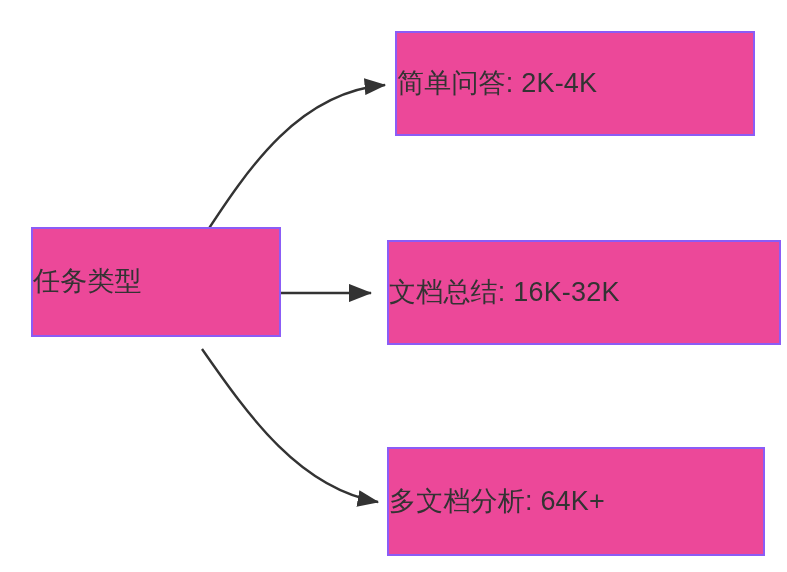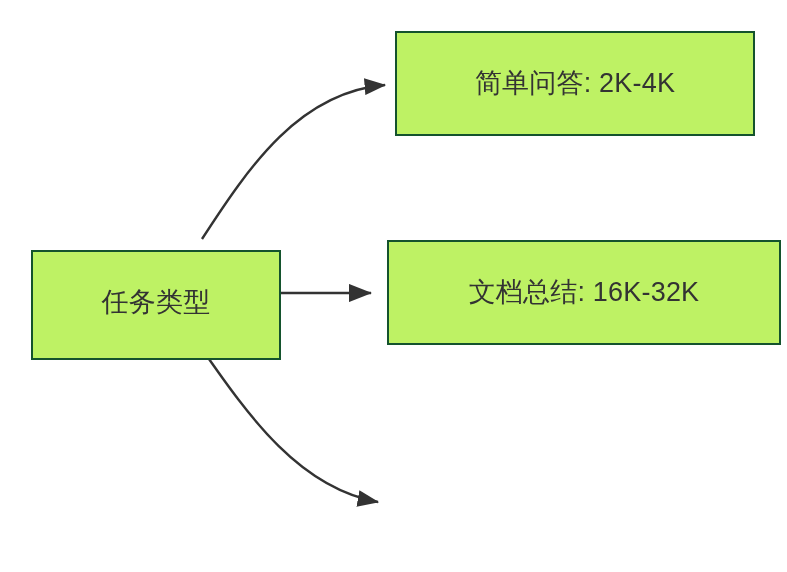--- a/index.html
+++ b/index.html
@@ -19,40 +19,38 @@
     position: absolute;
     left: 0;
     top: 0;
     width: 787px;
     height: 572px;
     pointer-events: none;
   }
   .node {
     position: absolute;
     box-sizing: border-box;
-    background: #bef264;
-    border: 2px solid #14532d;
+    background: #ec4899;
+    border: 2px solid #8b5cf6;
     display: flex;
     align-items: center;
-    justify-content: center;
     text-align: center;
   }
   .node-label {
     color: #333333;
     font-size: 27px;
     line-height: 1.25;
     letter-spacing: 0.2px;
     white-space: nowrap;
   }
   #node-source {
     left: 31px;
-    top: 250px;
+    top: 227px;
     width: 250px;
     height: 110px;
-    font-family: Liberation Mono, monospace;
   }
   #node-simple-qa {
     left: 395px;
     top: 31px;
     width: 360px;
     height: 105px;
   }
   #node-doc-summary {
     left: 379px;
     top: 240px;
@@ -91,14 +89,17 @@
   </div>
 
   <div class="node" id="node-simple-qa">
     <span class="node-label">简单问答: 2K-4K</span>
   </div>
 
   <div class="node" id="node-doc-summary">
     <span class="node-label">文档总结: 16K-32K</span>
   </div>
 
+  <div class="node" id="node-multi-doc">
+    <span class="node-label">多文档分析: 64K+</span>
+  </div>
 
 </div>
 
 </body></html>

